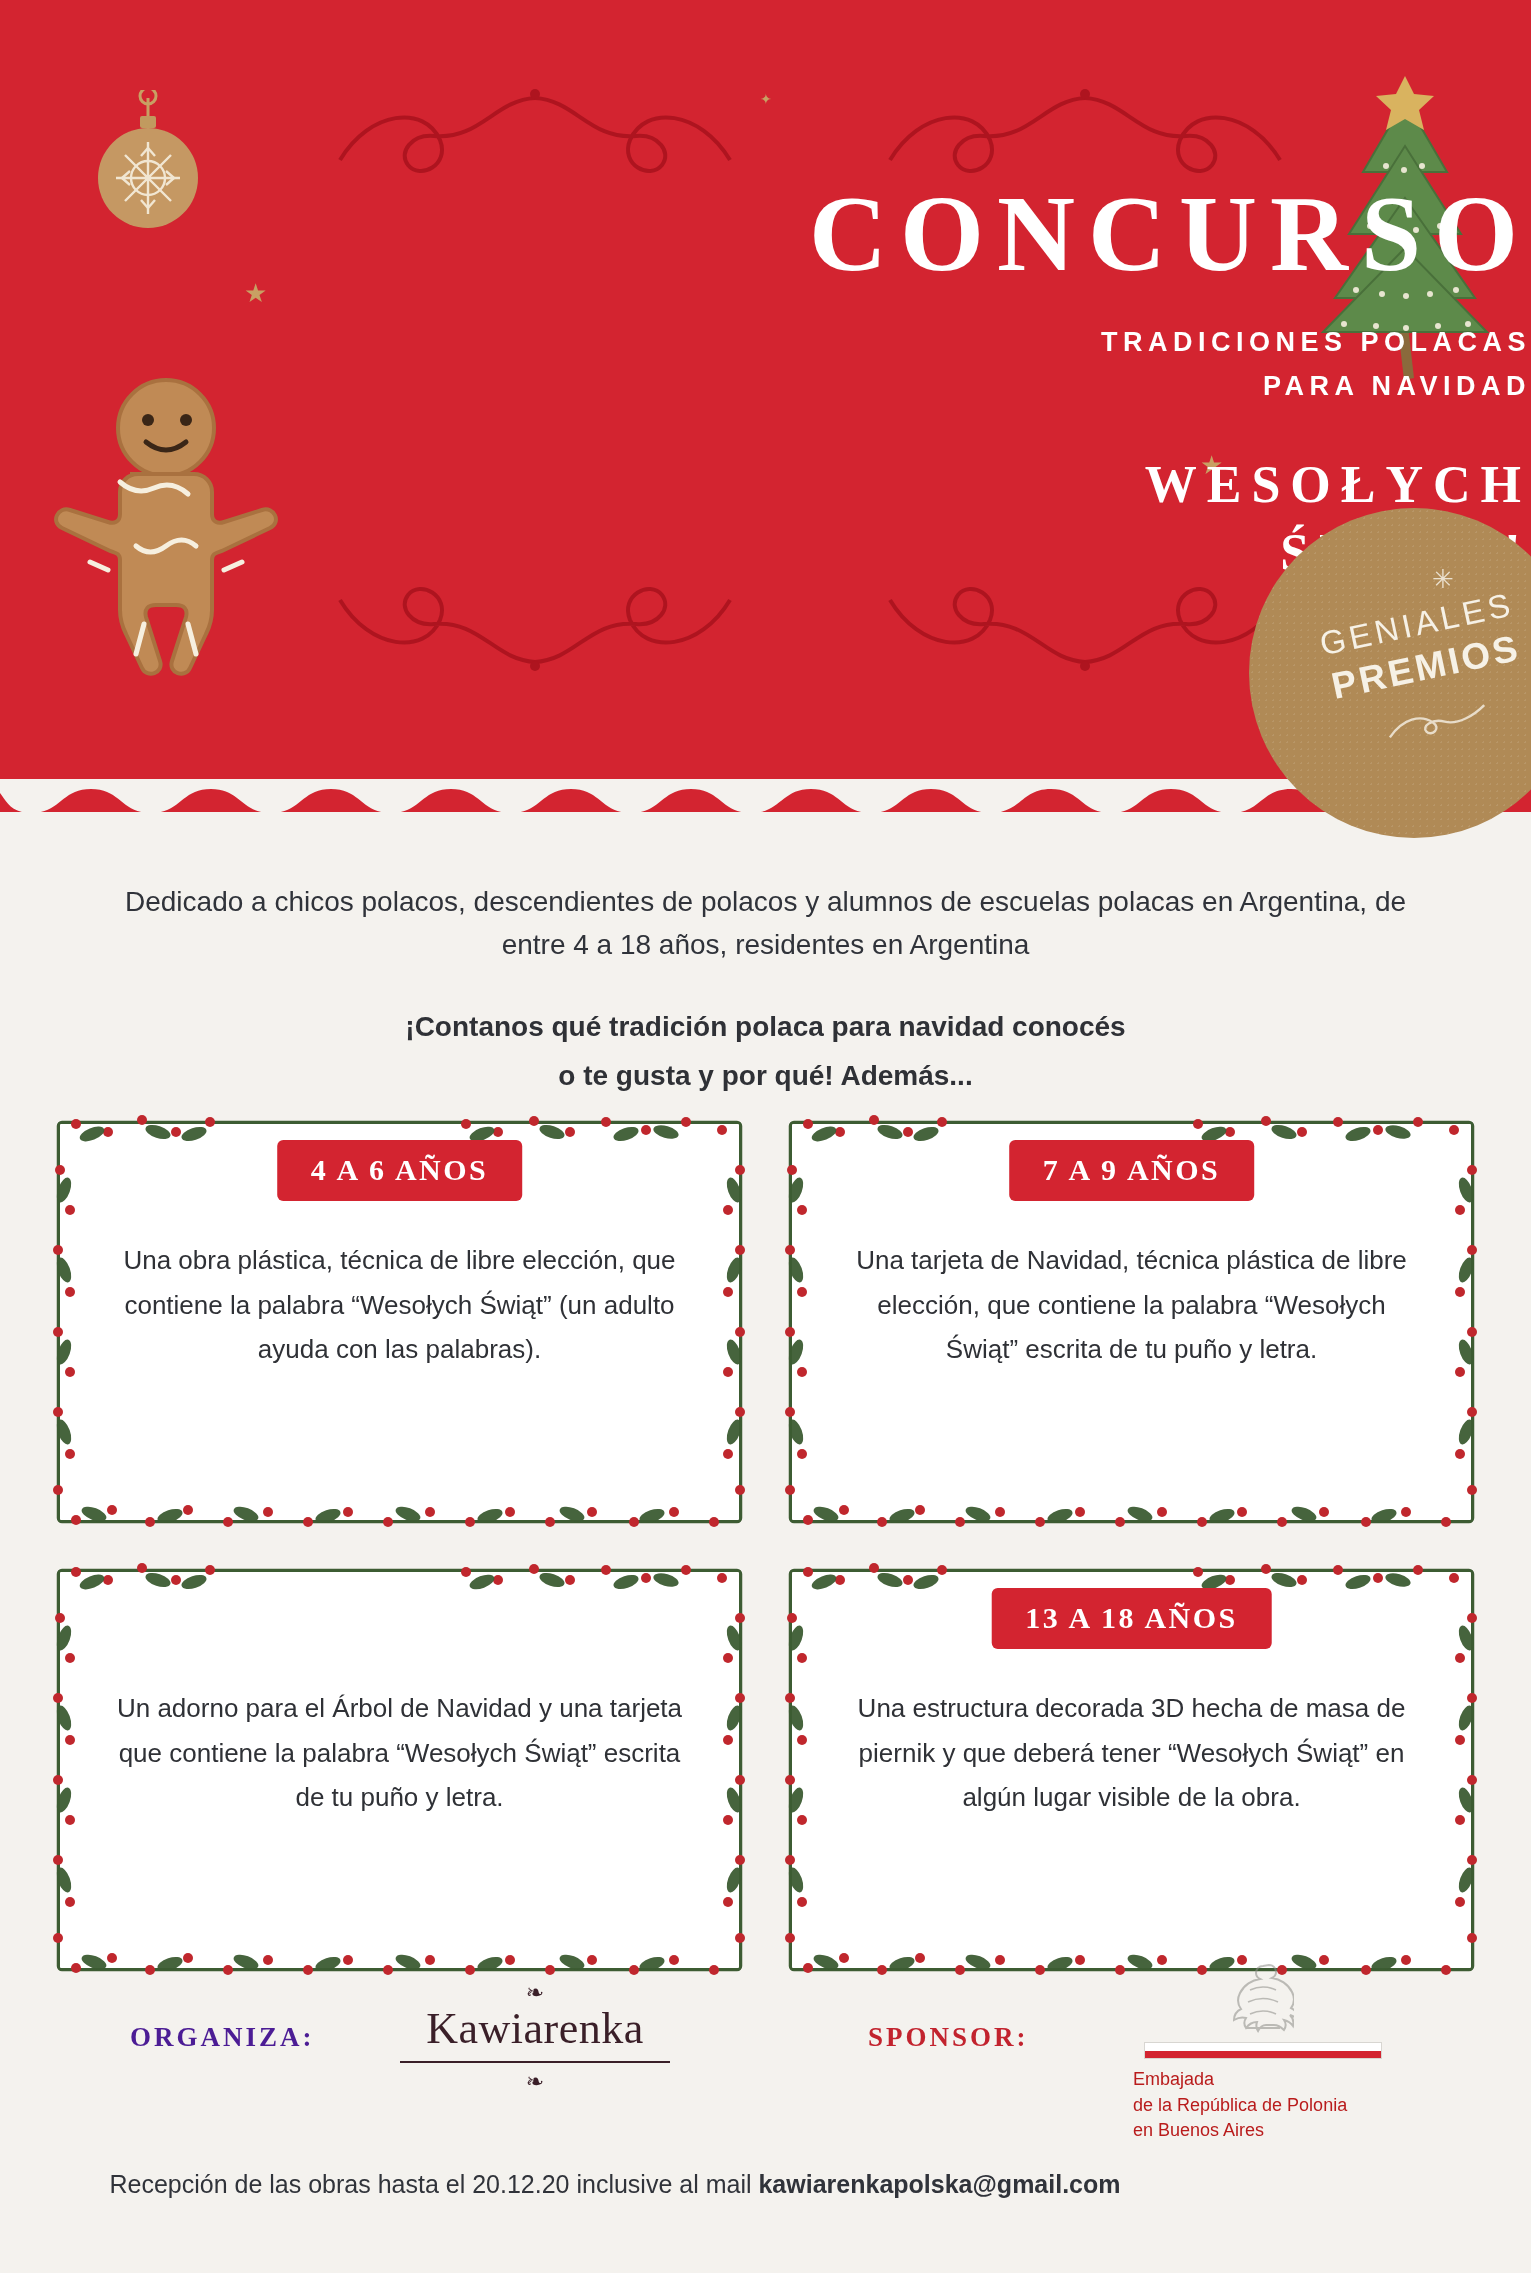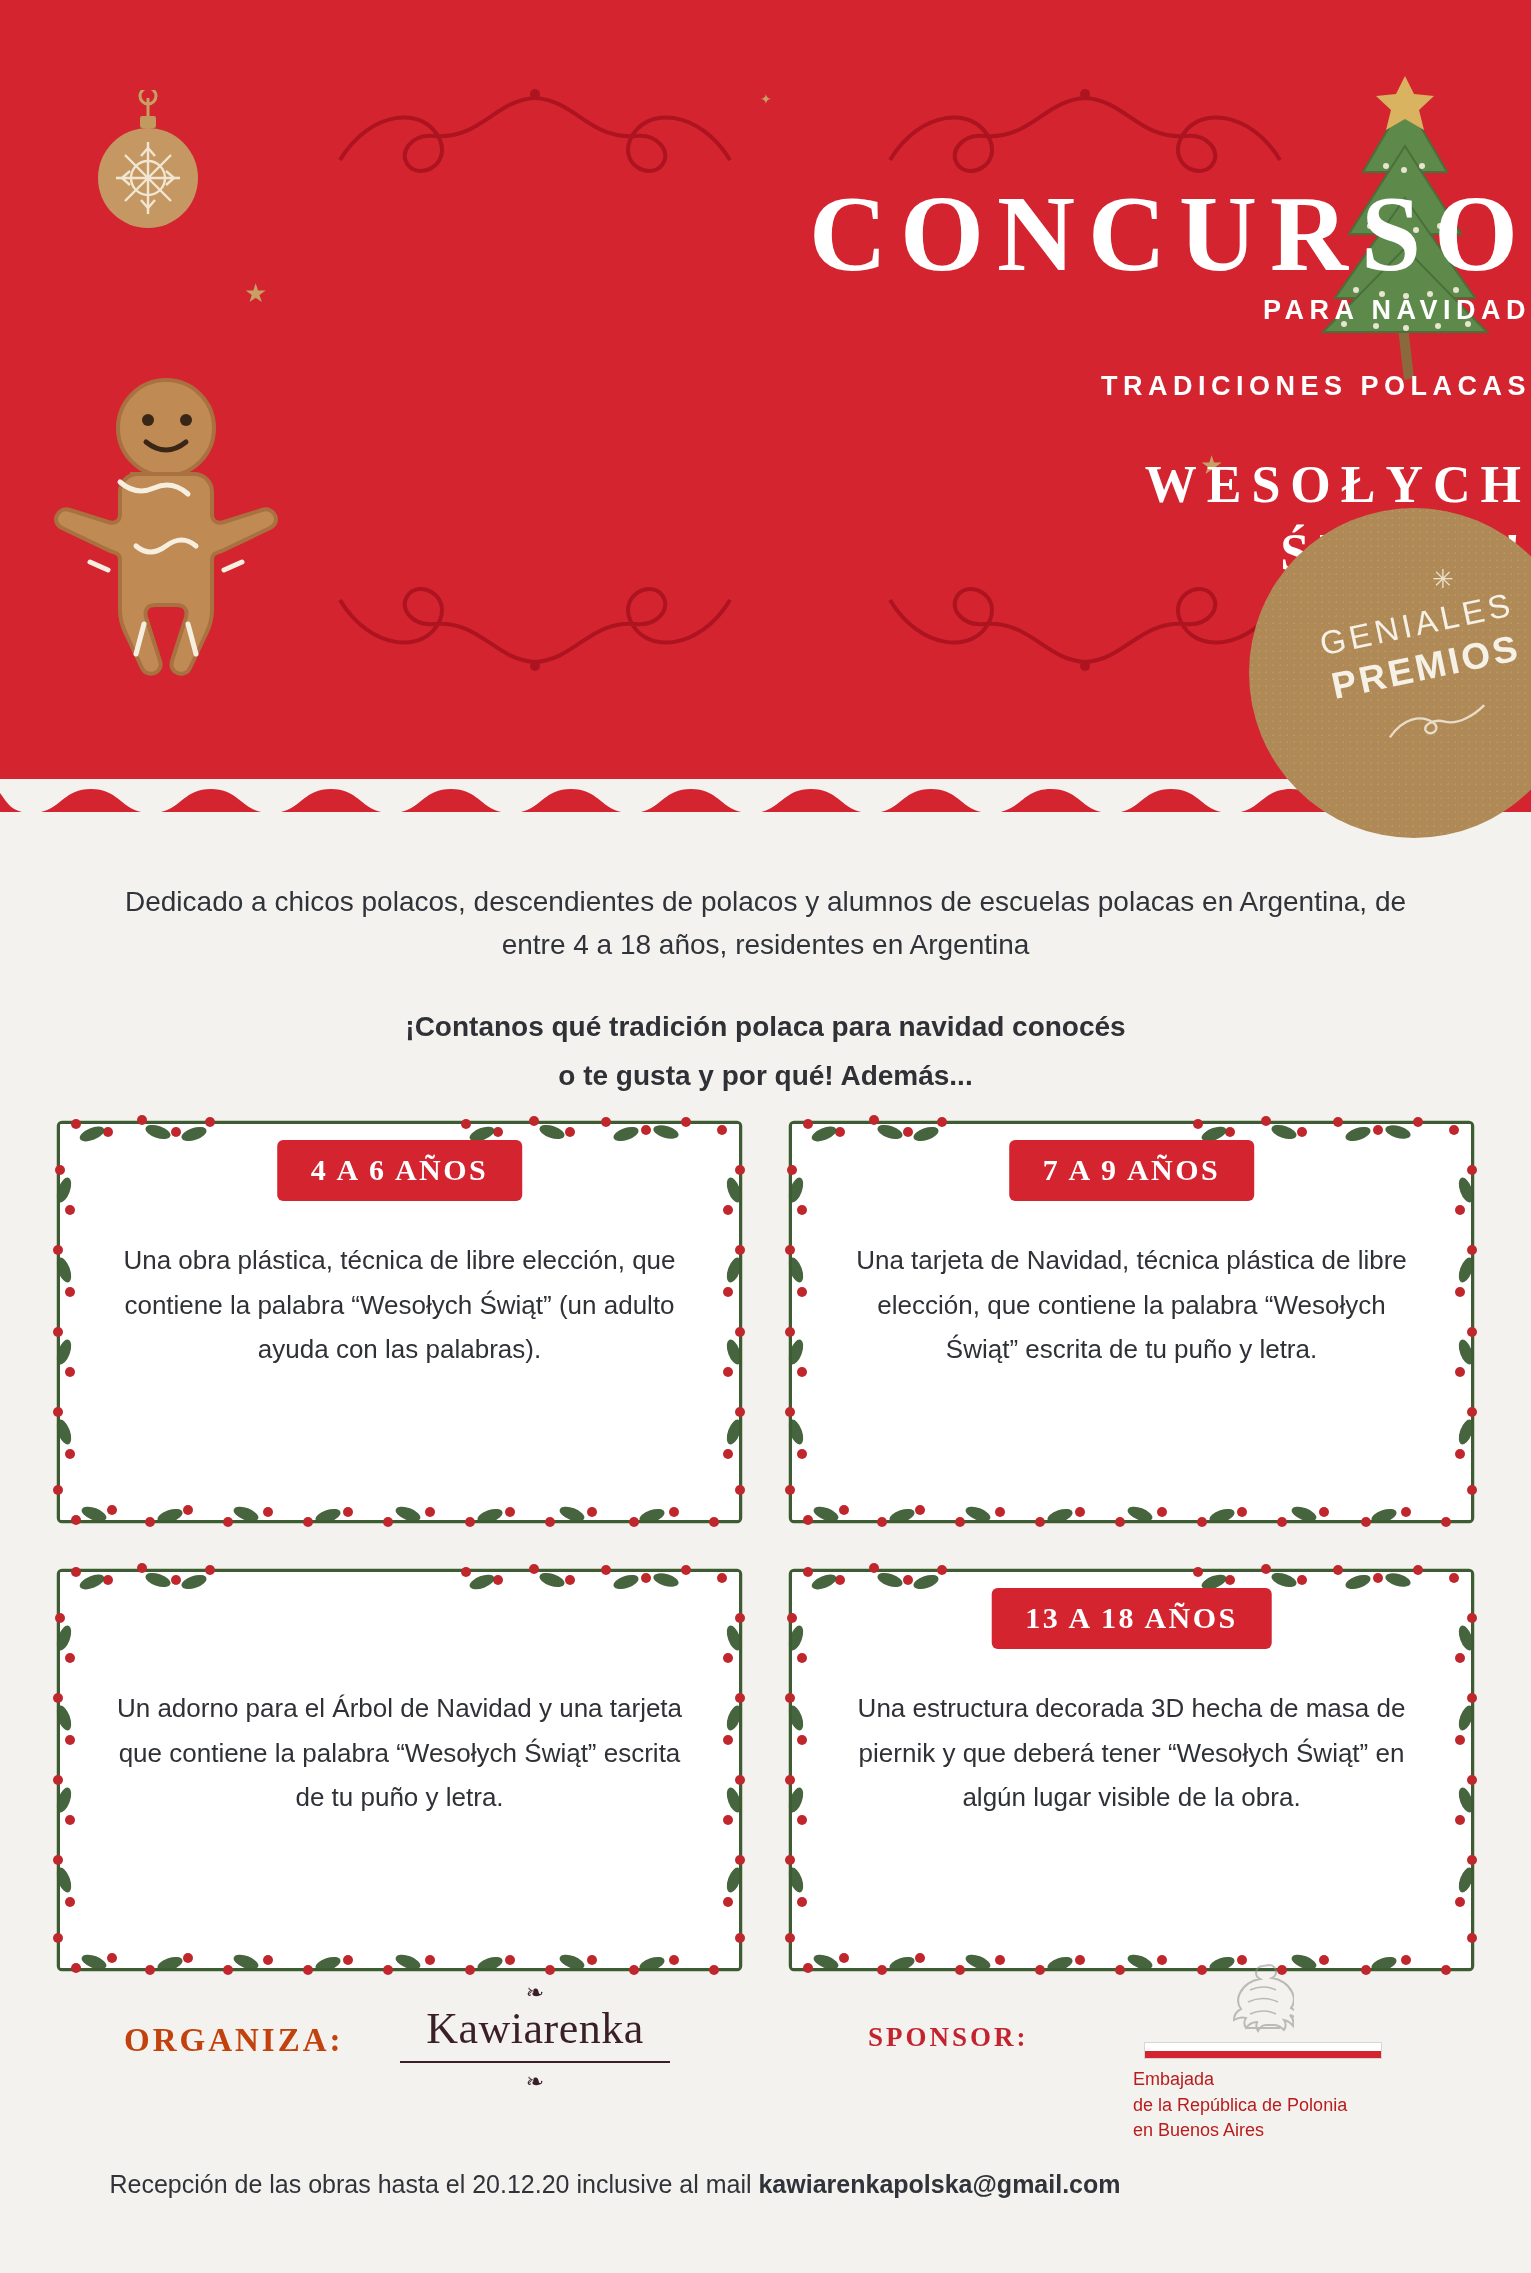--- a/index.html
+++ b/index.html
@@ -193,26 +193,26 @@
     top: 1960px; left: 0; width: 1531px;
     height: 313px;
   }
   .credits {
     position: absolute;
     top: 0; left: 0; width: 1531px;
     height: 190px;
   }
   .lbl-organiza {
     position: absolute;
-    left: 124px; top: 62px;
+    left: 130px; top: 62px;
     font-family: "Liberation Serif", serif;
     font-weight: bold;
-    font-size: 33px;
+    font-size: 27px;
     letter-spacing: 3px;
-    color: #c2410c;
+    color: #4c1d95;
   }
   .kawiarenka {
     position: absolute;
     left: 400px; top: 22px;
     width: 270px;
     text-align: center;
     color: #3a1f28;
   }
   .kawiarenka .name {
     font-family: "Liberation Serif", serif;
@@ -367,22 +367,22 @@
           <circle cx="76" cy="256" r="3"></circle>
           <circle cx="106" cy="258" r="3"></circle>
           <circle cx="138" cy="256" r="3"></circle>
           <circle cx="168" cy="254" r="3"></circle>
       </g>
       <path d="M105,6 l9,18 l20,2 l-15,14 l5,20 l-19,-11 l-19,11 l5,-20 l-15,-14 l20,-2 z" fill="#d9b35f"></path>
     </svg>
 
     <div class="title-block">
       <div class="title-main">CONCURSO</div>
+      <div class="title-sub1">TRADICIONES POLACAS</div>
       <div class="title-sub1" style="margin-top:2px;">PARA NAVIDAD</div>
-      <div class="title-sub1">TRADICIONES POLACAS</div>
       <div class="title-sub2">WESOŁYCH</div>
       <div class="title-sub2" style="margin-top:2px;">ŚWIĄT!</div>
     </div>
 
     <svg class="scallop" viewBox="0 0 1531 34" preserveAspectRatio="none">
       <path d="M0,0 H1531 V10 C1501,10 1501,34 1471,34 C1441,34 1441,10 1411,10 C1381,10 1381,34 1351,34 C1321,34 1321,10 1291,10 C1261,10 1261,34 1231,34 C1201,34 1201,10 1171,10 C1141,10 1141,34 1111,34 C1081,34 1081,10 1051,10 C1021,10 1021,34 991,34 C961,34 961,10 931,10 C901,10 901,34 871,34 C841,34 841,10 811,10 C781,10 781,34 751,34 C721,34 721,10 691,10 C661,10 661,34 631,34 C601,34 601,10 571,10 C541,10 541,34 511,34 C481,34 481,10 451,10 C421,10 421,34 391,34 C361,34 361,10 331,10 C301,10 301,34 271,34 C241,34 241,10 211,10 C181,10 181,34 151,34 C121,34 121,10 91,10 C61,10 61,34 31,34 C11,34 6,22 0,14 Z" fill="#f4f2ee"></path>
     </svg>
   </div>
 
   <div class="badge">

